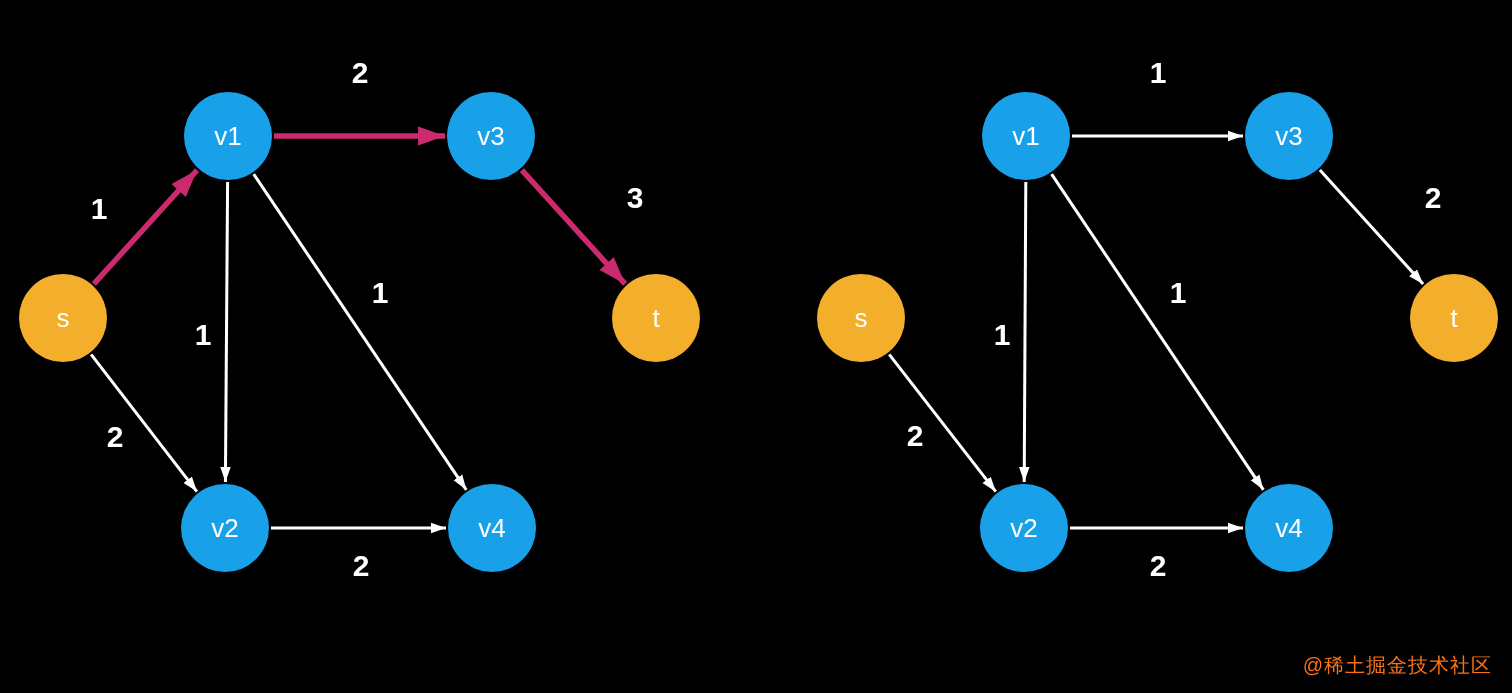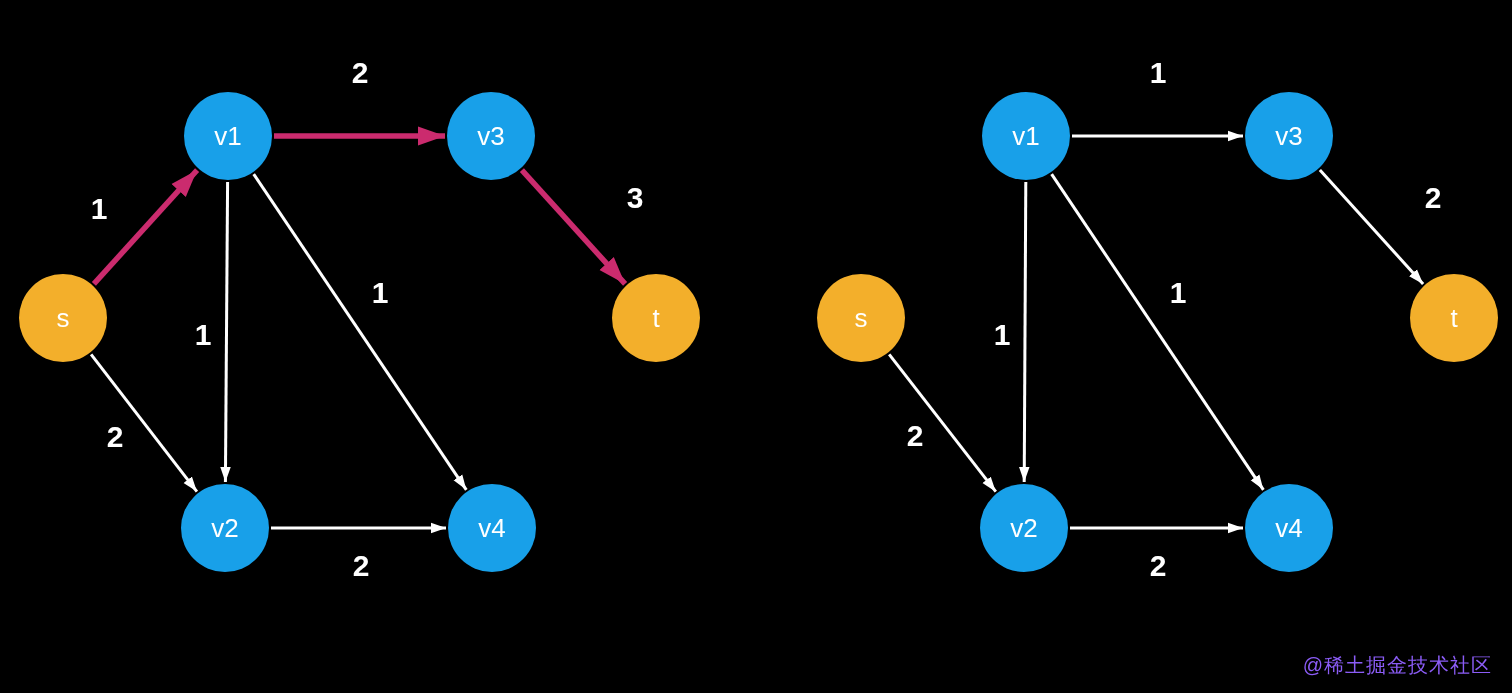--- a/index.html
+++ b/index.html
@@ -108,14 +108,14 @@
         <text x="1289" y="136" dy="0.35em" class="node-label" fill="#FFFFFF">v3</text>
         <circle cx="1454" cy="318" r="44" fill="#F3AF2B"></circle>
         <text x="1454" y="318" dy="0.35em" class="node-label" fill="#FFFFFF">t</text>
         <circle cx="1024" cy="528" r="44" fill="#18A0E9"></circle>
         <text x="1024" y="528" dy="0.35em" class="node-label" fill="#FFFFFF">v2</text>
         <circle cx="1289" cy="528" r="44" fill="#18A0E9"></circle>
         <text x="1289" y="528" dy="0.35em" class="node-label" fill="#FFFFFF">v4</text>
       </g>
     </svg>
 
-  <div class="watermark" style="color: #8b5cf6;">@稀土掘金技术社区</div>
+  <div class="watermark" style="color: #f97316;">@稀土掘金技术社区</div>
 </div>
 
 </body></html>

